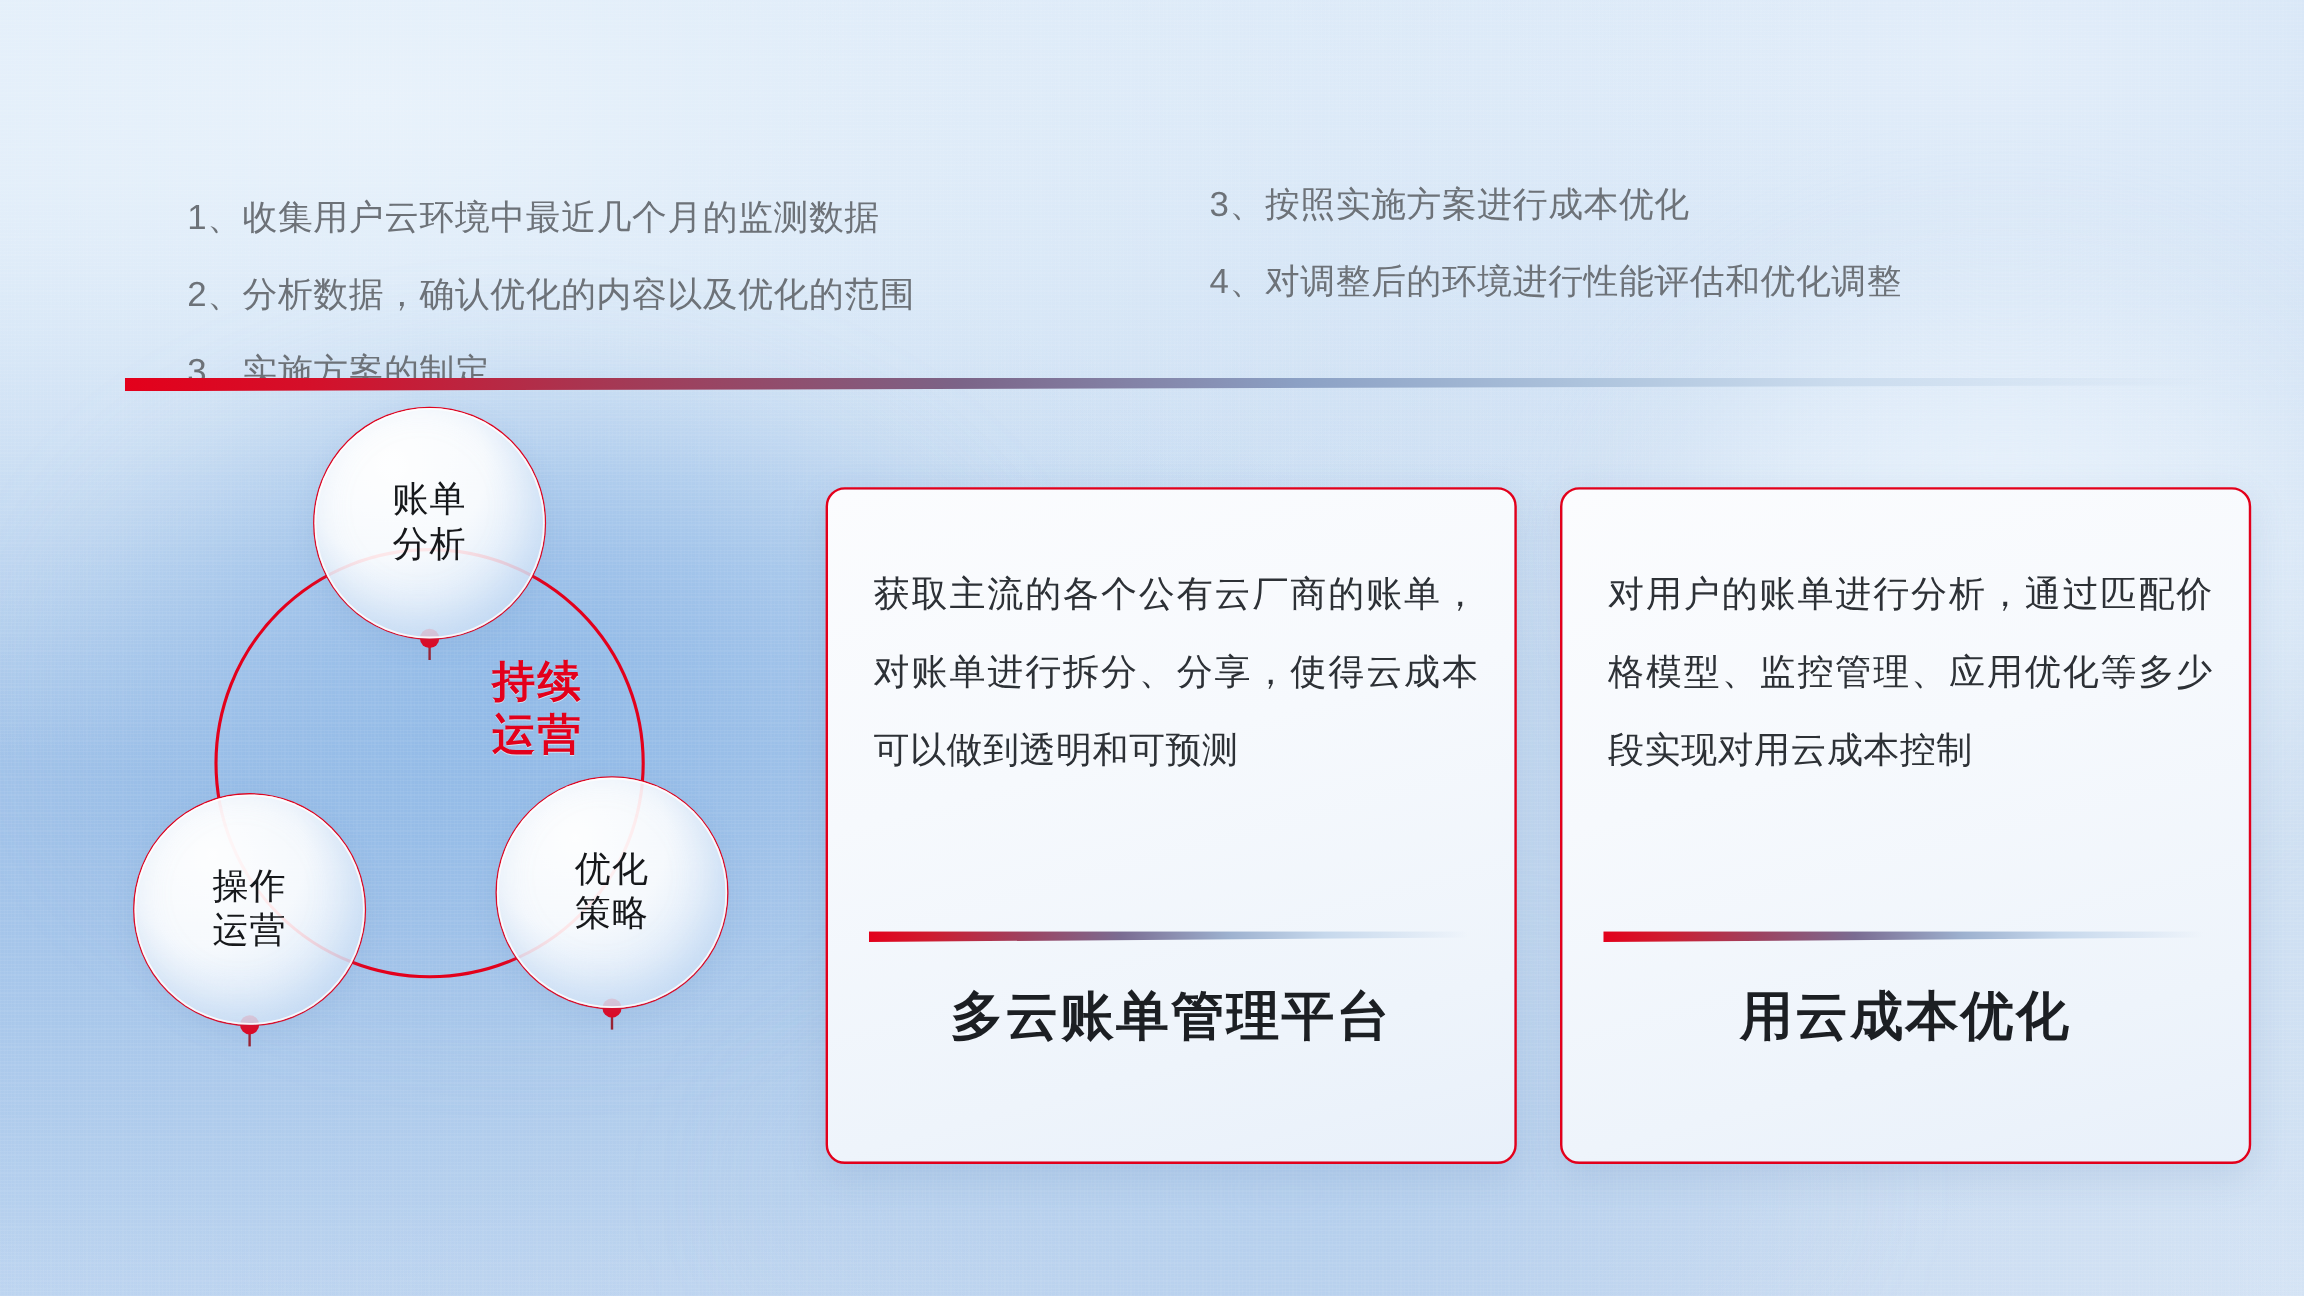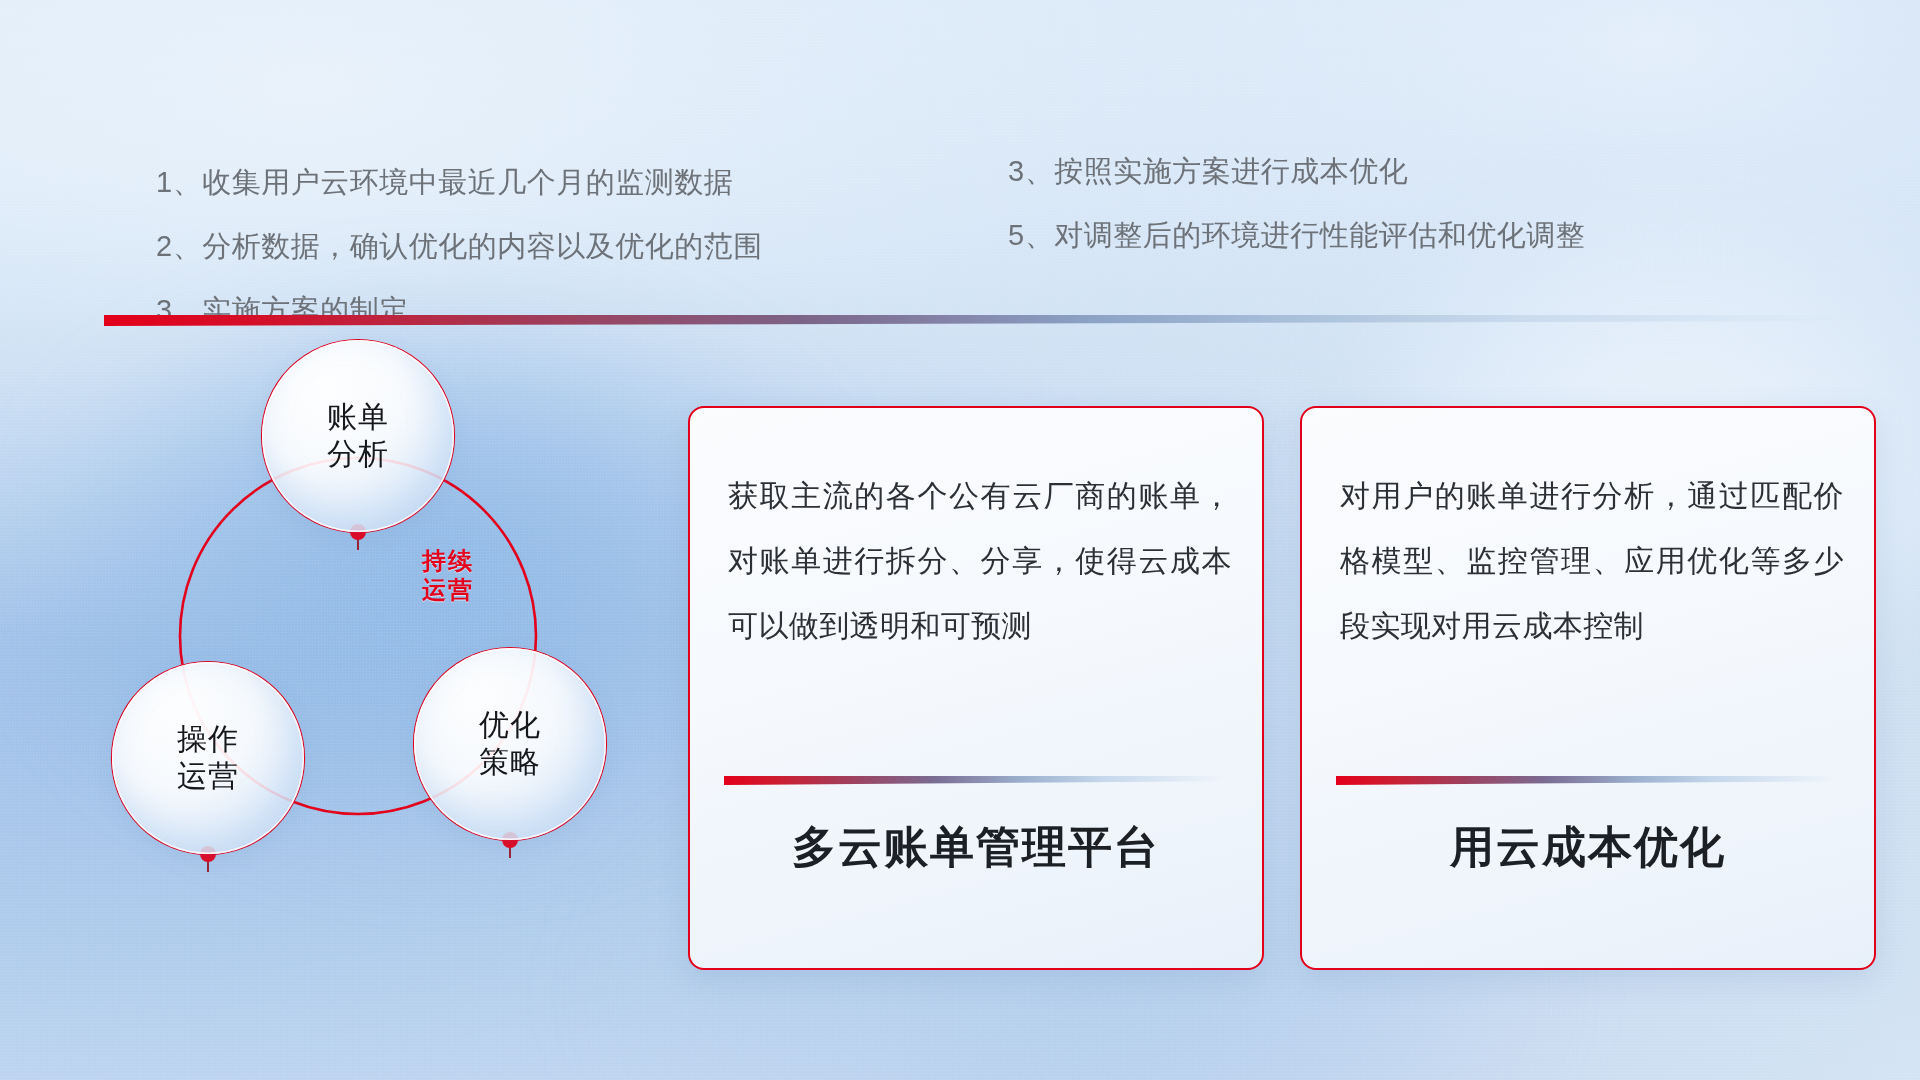--- a/index.html
+++ b/index.html
@@ -76,21 +76,21 @@
     font-size:30px;line-height:1.22;letter-spacing:1px;
   }
   #bubble-bill  {left:166px;top:-12px;width:192px;height:192px;}
   #bubble-ops   {left:16px; top:310px;width:192px;height:192px;}
   #bubble-policy{left:318px;top:296px;width:192px;height:192px;}
   .bubble .lbl{position:relative;z-index:2;}
 
   #center-label{
     position:absolute;left:262px;top:194px;width:180px;
     text-align:center;color:#e3001b;font-weight:bold;
-    font-size:24px;line-height:1.22;letter-spacing:2px;
+    font-size:36px;line-height:1.22;letter-spacing:2px;
     text-shadow:0 1px 0 rgba(255,255,255,.55);
   }
 
   
   .card{
     position:absolute;top:386px;width:572px;height:560px;
     border:2px solid #e3001b;border-radius:16px;
     background:linear-gradient(165deg,#fbfcfe 0%,#f6f9fd 40%,#eef4fb 78%,#e8f0fa 100%);
     box-shadow:0 10px 30px rgba(95,135,185,.18);
     overflow:hidden;
@@ -126,21 +126,21 @@
 </div>
 
 <div class="bullets" id="bullets-left">
   <div class="row">1、收集用户云环境中最近几个月的监测数据</div>
   <div class="row">2、分析数据，确认优化的内容以及优化的范围</div>
   <div class="row">3、实施方案的制定</div>
 </div>
 
 <div class="bullets" id="bullets-right">
   <div class="row">3、按照实施方案进行成本优化</div>
-  <div class="row">5、对调整后的环境进行性能评估和优化调整</div>
+  <div class="row">4、对调整后的环境进行性能评估和优化调整</div>
 </div>
 
 <div id="divider">
   <div class="bar"></div>
 </div>
 
 <div id="venn">
   <svg viewBox="0 0 560 600" width="560" height="600">
 
     <circle cx="262" cy="284" r="178" fill="none" stroke="#e3001b" stroke-width="2.6"></circle>

